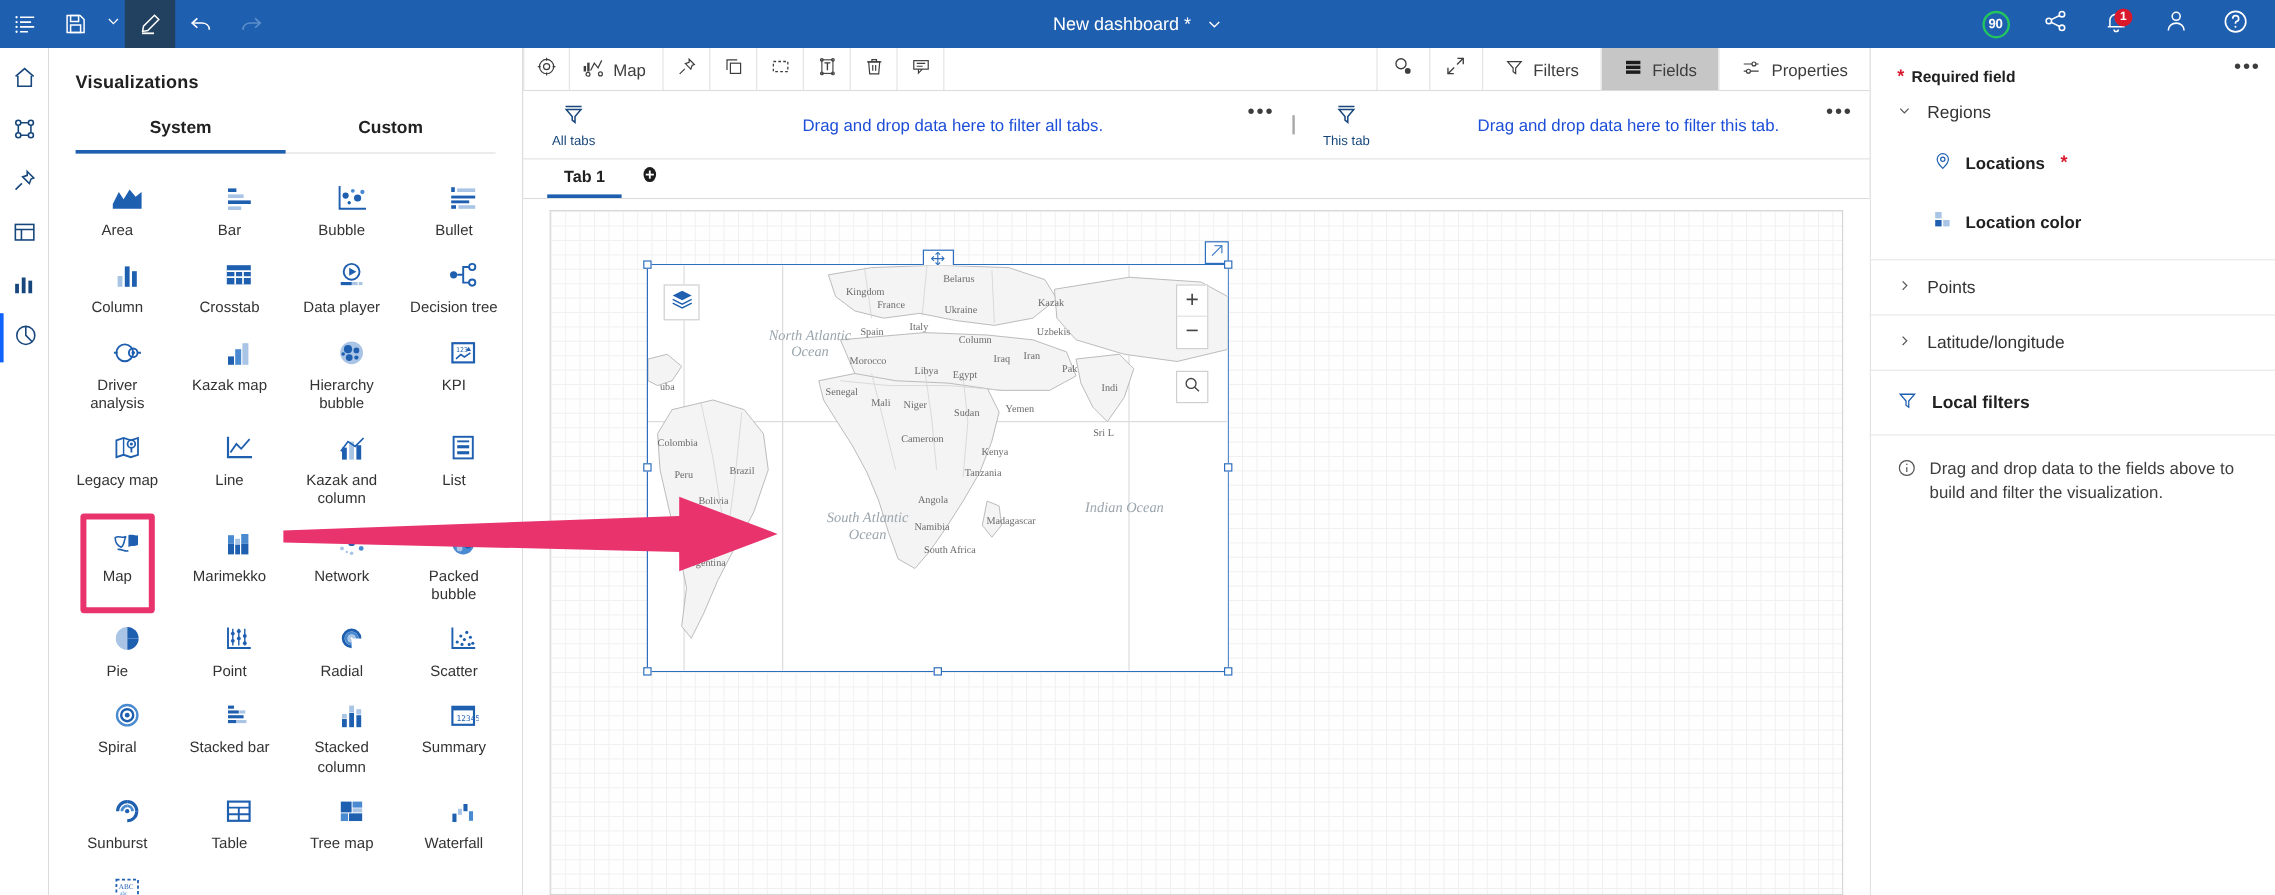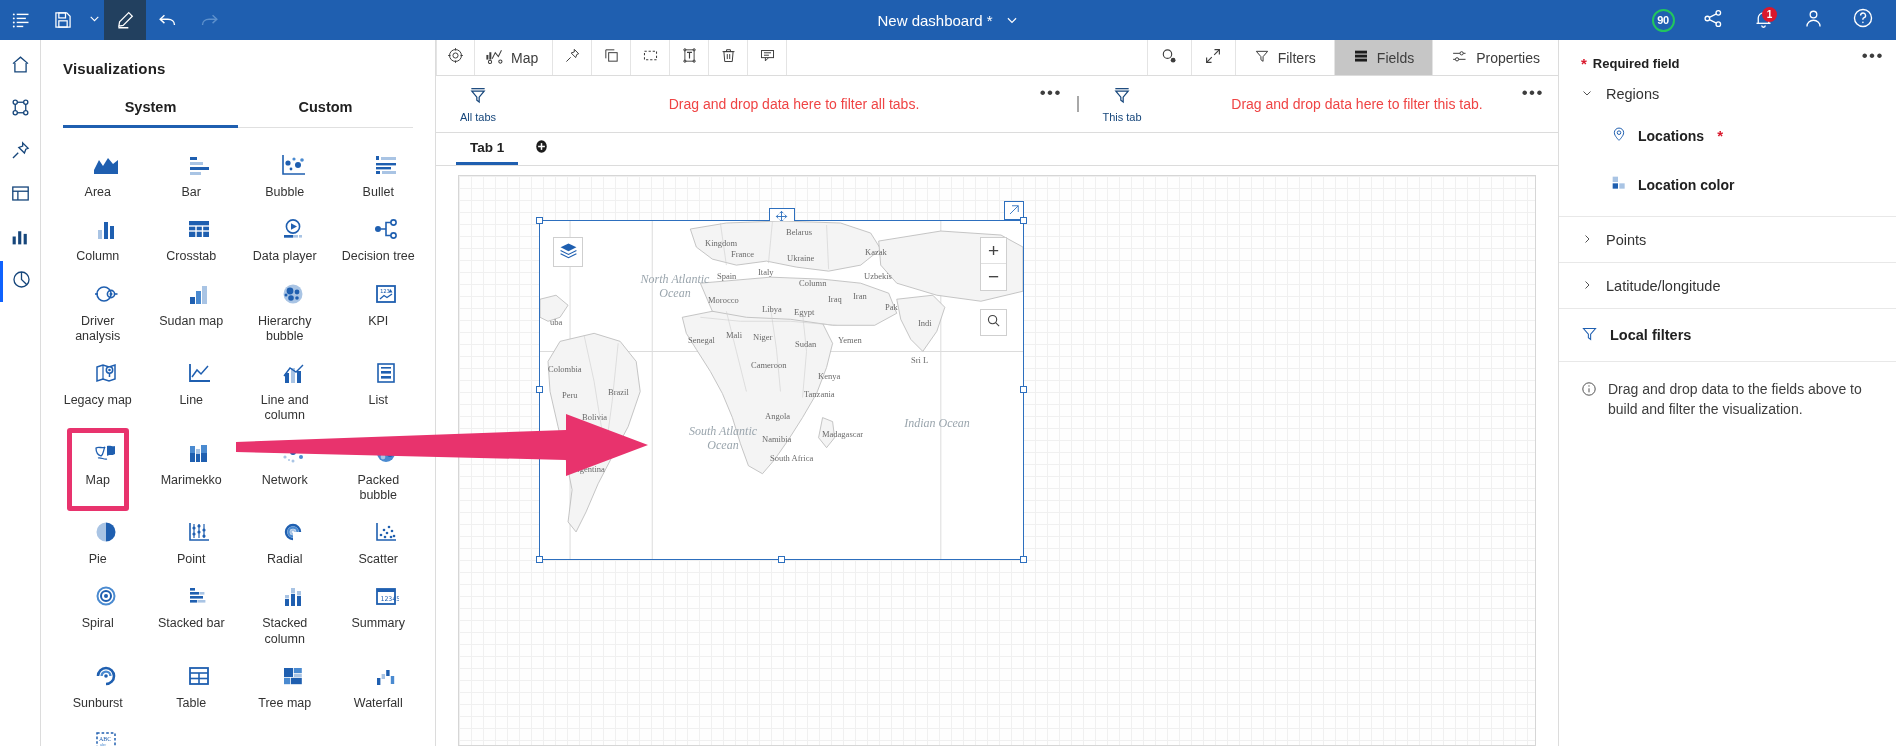--- a/index.html
+++ b/index.html
@@ -117,21 +117,21 @@
   .ct-tabbtn.active { background: #c6c6c6; }
   .ct-iconbtn { width: 44px; display:flex; align-items:center; justify-content:center; cursor:pointer; border-left:1px solid #e4e4e4;}
 
   
   .filter-strip { display: flex; height: 57px; flex: 0 0 57px; border-bottom: 1px solid #dcdcdc; background:#fff;}
   .filter-zone { display: flex; align-items: center; position: relative; }
   .fz-all { flex: 0 0 640px; border-right: none; }
   .fz-this { flex: 1; }
   .fz-icon { width: 76px; display: flex; flex-direction: column; align-items: center; justify-content:center; color: #16467b; padding-left:8px;}
   .fz-icon .lbl { font-size: 11px; color: #16467b; margin-top: 2px; }
-  .fz-text { flex: 1; text-align: center; font-size: 14px; color: #ef4444; }
+  .fz-text { flex: 1; text-align: center; font-size: 14px; color: #1d4ed8; }
   .fz-dots { position: absolute; right: 14px; top: 8px; font-size: 17px; color: #3d3d3d; letter-spacing: 1.5px; cursor: pointer; line-height:1;}
   .fz-divider { width: 2px; height: 16px; background: #a8a8a8; align-self: center; margin: 0 1px; }
 
   
   .tabrow { height: 33px; flex: 0 0 33px; display: flex; align-items: flex-end; border-bottom: 1px solid #dcdcdc; padding-left: 20px; background:#fff;}
   .tab1 {
     font-size: 13.5px; font-weight: 700; color: #212121; padding: 0 14px 7px 14px;
     border-bottom: 3px solid #1f5fb0; cursor: pointer;
   }
   .addtab { margin-left: 16px; margin-bottom: 7px; cursor: pointer; display:flex; }
@@ -510,21 +510,21 @@
             <div class="viz-lbl">Driver analysis</div>
           </div>
           <div class="viz-item">
             <div class="viz-ico">
               <svg width="26" height="22" viewBox="0 0 26 22">
                 <rect x="4" y="14" width="5" height="7" fill="#1f5fb0"></rect>
                 <rect x="10" y="8" width="5" height="13" fill="#4a8ad0"></rect>
                 <rect x="16" y="3" width="5" height="18" fill="#a9c4e4"></rect>
               </svg>
             </div>
-            <div class="viz-lbl">Sudan map</div>
+            <div class="viz-lbl">Kazak map</div>
           </div>
           <div class="viz-item">
             <div class="viz-ico">
               <svg width="26" height="22" viewBox="0 0 26 22">
                 <circle cx="13" cy="11" r="9.5" fill="#a9c4e4"></circle>
                 <circle cx="10" cy="8" r="3.4" fill="#1f5fb0"></circle>
                 <circle cx="17" cy="9" r="2.4" fill="#1f5fb0"></circle>
                 <circle cx="11" cy="15" r="2.8" fill="#1f5fb0"></circle>
                 <circle cx="17" cy="15" r="1.8" fill="#1f5fb0"></circle>
                 <circle cx="6" cy="12" r="1.5" fill="#1f5fb0"></circle>
@@ -566,21 +566,21 @@
           </div>
           <div class="viz-item">
             <div class="viz-ico">
               <svg width="26" height="22" viewBox="0 0 26 22">
                 <rect x="5" y="11" width="4" height="10" fill="#1f5fb0"></rect>
                 <rect x="11" y="6" width="4" height="15" fill="#a9c4e4"></rect>
                 <rect x="17" y="9" width="4" height="12" fill="#1f5fb0"></rect>
                 <path d="M4 14 L10 6 L16 10 L23 3" stroke="#1f5fb0" stroke-width="1.4" fill="none"></path>
               </svg>
             </div>
-            <div class="viz-lbl">Line and column</div>
+            <div class="viz-lbl">Kazak and column</div>
           </div>
           <div class="viz-item">
             <div class="viz-ico">
               <svg width="26" height="22" viewBox="0 0 26 22">
                 <rect x="5" y="2" width="16" height="18" fill="none" stroke="#1f5fb0" stroke-width="1.6"></rect>
                 <g fill="#1f5fb0">
                   <rect x="8" y="5" width="10" height="1.6"></rect>
                   <rect x="8" y="9" width="10" height="2.6"></rect>
                   <rect x="8" y="14" width="10" height="2.6"></rect>
                 </g>
@@ -1095,21 +1095,21 @@
                   <div class="map-label" style="left: 218px; top: 46px;">Italy</div>
                   <div class="map-label" style="left: 259px; top: 57px;">Column</div>
                   <div class="map-label" style="left: 324px; top: 50px;">Uzbekis</div>
                   <div class="map-label" style="left: 168px; top: 74px;">Morocco</div>
                   <div class="map-label" style="left: 288px; top: 73px;">Iraq</div>
                   <div class="map-label" style="left: 313px; top: 70px;">Iran</div>
                   <div class="map-label" style="left: 222px; top: 83px;">Libya</div>
                   <div class="map-label" style="left: 254px; top: 86px;">Egypt</div>
                   <div class="map-label" style="left: 345px; top: 81px;">Pak</div>
                   <div class="map-label" style="left: 10px; top: 96px;">uba</div>
-                  <div class="map-label" style="left: 148px; top: 114px; text-align: right;">Senegal</div>
+                  <div class="map-label" style="left: 148px; top: 100px; text-align: right;">Senegal</div>
                   <div class="map-label" style="left: 186px; top: 109px;">Mali</div>
                   <div class="map-label" style="left: 213px; top: 111px;">Niger</div>
                   <div class="map-label" style="left: 255px; top: 118px;">Sudan</div>
                   <div class="map-label" style="left: 298px; top: 114px;">Yemen</div>
                   <div class="map-label" style="left: 378px; top: 97px;">Indi</div>
                   <div class="map-label" style="left: 8px; top: 143px;">Colombia</div>
                   <div class="map-label" style="left: 211px; top: 139px;">Cameroon</div>
                   <div class="map-label" style="left: 278px; top: 150px;">Kenya</div>
                   <div class="map-label" style="left: 371px; top: 134px;">Sri L</div>
                   <div class="map-label" style="left: 22px; top: 169px;">Peru</div>

